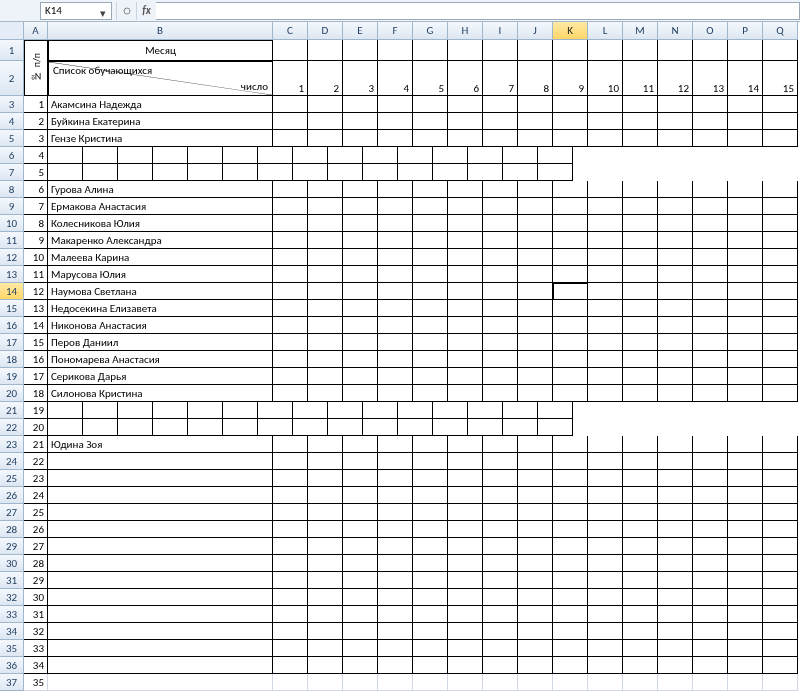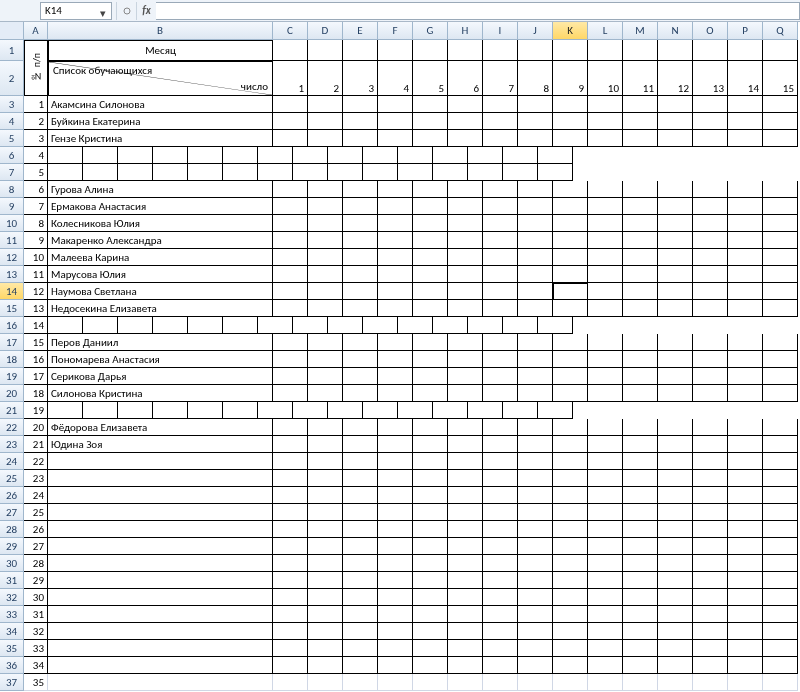--- a/index.html
+++ b/index.html
@@ -269,21 +269,21 @@
         <div class="cell black-r black-b right" style="width: 35px; height: 35px; align-items: flex-end;">9</div>
         <div class="cell black-r black-b right" style="width: 35px; height: 35px; align-items: flex-end;">10</div>
         <div class="cell black-r black-b right" style="width: 35px; height: 35px; align-items: flex-end;">11</div>
         <div class="cell black-r black-b right" style="width: 35px; height: 35px; align-items: flex-end;">12</div>
         <div class="cell black-r black-b right" style="width: 35px; height: 35px; align-items: flex-end;">13</div>
         <div class="cell black-r black-b right" style="width: 35px; height: 35px; align-items: flex-end;">14</div>
         <div class="cell black-r black-b right" style="width: 35px; height: 35px; align-items: flex-end;">15</div>
       </div>
       <div class="row" style="height: 17px;">
         <div class="cell black-r black-b right" style="width: 24px; height: 17px;">1</div>
-        <div class="cell black-r black-b" style="width: 225px; height: 17px;">Акамсина Силонова</div>
+        <div class="cell black-r black-b" style="width: 225px; height: 17px;">Акамсина Надежда</div>
         <div class="cell black-r black-b" style="width: 35px; height: 17px;"></div>
         <div class="cell black-r black-b" style="width: 35px; height: 17px;"></div>
         <div class="cell black-r black-b" style="width: 35px; height: 17px;"></div>
         <div class="cell black-r black-b" style="width: 35px; height: 17px;"></div>
         <div class="cell black-r black-b" style="width: 35px; height: 17px;"></div>
         <div class="cell black-r black-b" style="width: 35px; height: 17px;"></div>
         <div class="cell black-r black-b" style="width: 35px; height: 17px;"></div>
         <div class="cell black-r black-b" style="width: 35px; height: 17px;"></div>
         <div class="cell black-r black-b" style="width: 35px; height: 17px;"></div>
         <div class="cell black-r black-b" style="width: 35px; height: 17px;"></div>
@@ -514,20 +514,21 @@
         <div class="cell black-r black-b" style="width: 35px; height: 17px;"></div>
         <div class="cell black-r black-b" style="width: 35px; height: 17px;"></div>
         <div class="cell black-r black-b" style="width: 35px; height: 17px;"></div>
         <div class="cell black-r black-b" style="width: 35px; height: 17px;"></div>
         <div class="cell black-r black-b" style="width: 35px; height: 17px;"></div>
         <div class="cell black-r black-b" style="width: 35px; height: 17px;"></div>
         <div class="cell black-r black-b" style="width: 35px; height: 17px;"></div>
       </div>
       <div class="row" style="height: 17px;">
         <div class="cell black-r black-b right" style="width: 24px; height: 17px;">14</div>
+        <div class="cell black-r black-b" style="width: 225px; height: 17px;">Никонова Анастасия</div>
         <div class="cell black-r black-b" style="width: 35px; height: 17px;"></div>
         <div class="cell black-r black-b" style="width: 35px; height: 17px;"></div>
         <div class="cell black-r black-b" style="width: 35px; height: 17px;"></div>
         <div class="cell black-r black-b" style="width: 35px; height: 17px;"></div>
         <div class="cell black-r black-b" style="width: 35px; height: 17px;"></div>
         <div class="cell black-r black-b" style="width: 35px; height: 17px;"></div>
         <div class="cell black-r black-b" style="width: 35px; height: 17px;"></div>
         <div class="cell black-r black-b" style="width: 35px; height: 17px;"></div>
         <div class="cell black-r black-b" style="width: 35px; height: 17px;"></div>
         <div class="cell black-r black-b" style="width: 35px; height: 17px;"></div>
@@ -626,21 +627,20 @@
         <div class="cell black-r black-b" style="width: 35px; height: 17px;"></div>
         <div class="cell black-r black-b" style="width: 35px; height: 17px;"></div>
         <div class="cell black-r black-b" style="width: 35px; height: 17px;"></div>
         <div class="cell black-r black-b" style="width: 35px; height: 17px;"></div>
         <div class="cell black-r black-b" style="width: 35px; height: 17px;"></div>
         <div class="cell black-r black-b" style="width: 35px; height: 17px;"></div>
         <div class="cell black-r black-b" style="width: 35px; height: 17px;"></div>
       </div>
       <div class="row" style="height: 17px;">
         <div class="cell black-r black-b right" style="width: 24px; height: 17px;">20</div>
-        <div class="cell black-r black-b" style="width: 225px; height: 17px;">Фёдорова Елизавета</div>
         <div class="cell black-r black-b" style="width: 35px; height: 17px;"></div>
         <div class="cell black-r black-b" style="width: 35px; height: 17px;"></div>
         <div class="cell black-r black-b" style="width: 35px; height: 17px;"></div>
         <div class="cell black-r black-b" style="width: 35px; height: 17px;"></div>
         <div class="cell black-r black-b" style="width: 35px; height: 17px;"></div>
         <div class="cell black-r black-b" style="width: 35px; height: 17px;"></div>
         <div class="cell black-r black-b" style="width: 35px; height: 17px;"></div>
         <div class="cell black-r black-b" style="width: 35px; height: 17px;"></div>
         <div class="cell black-r black-b" style="width: 35px; height: 17px;"></div>
         <div class="cell black-r black-b" style="width: 35px; height: 17px;"></div>

